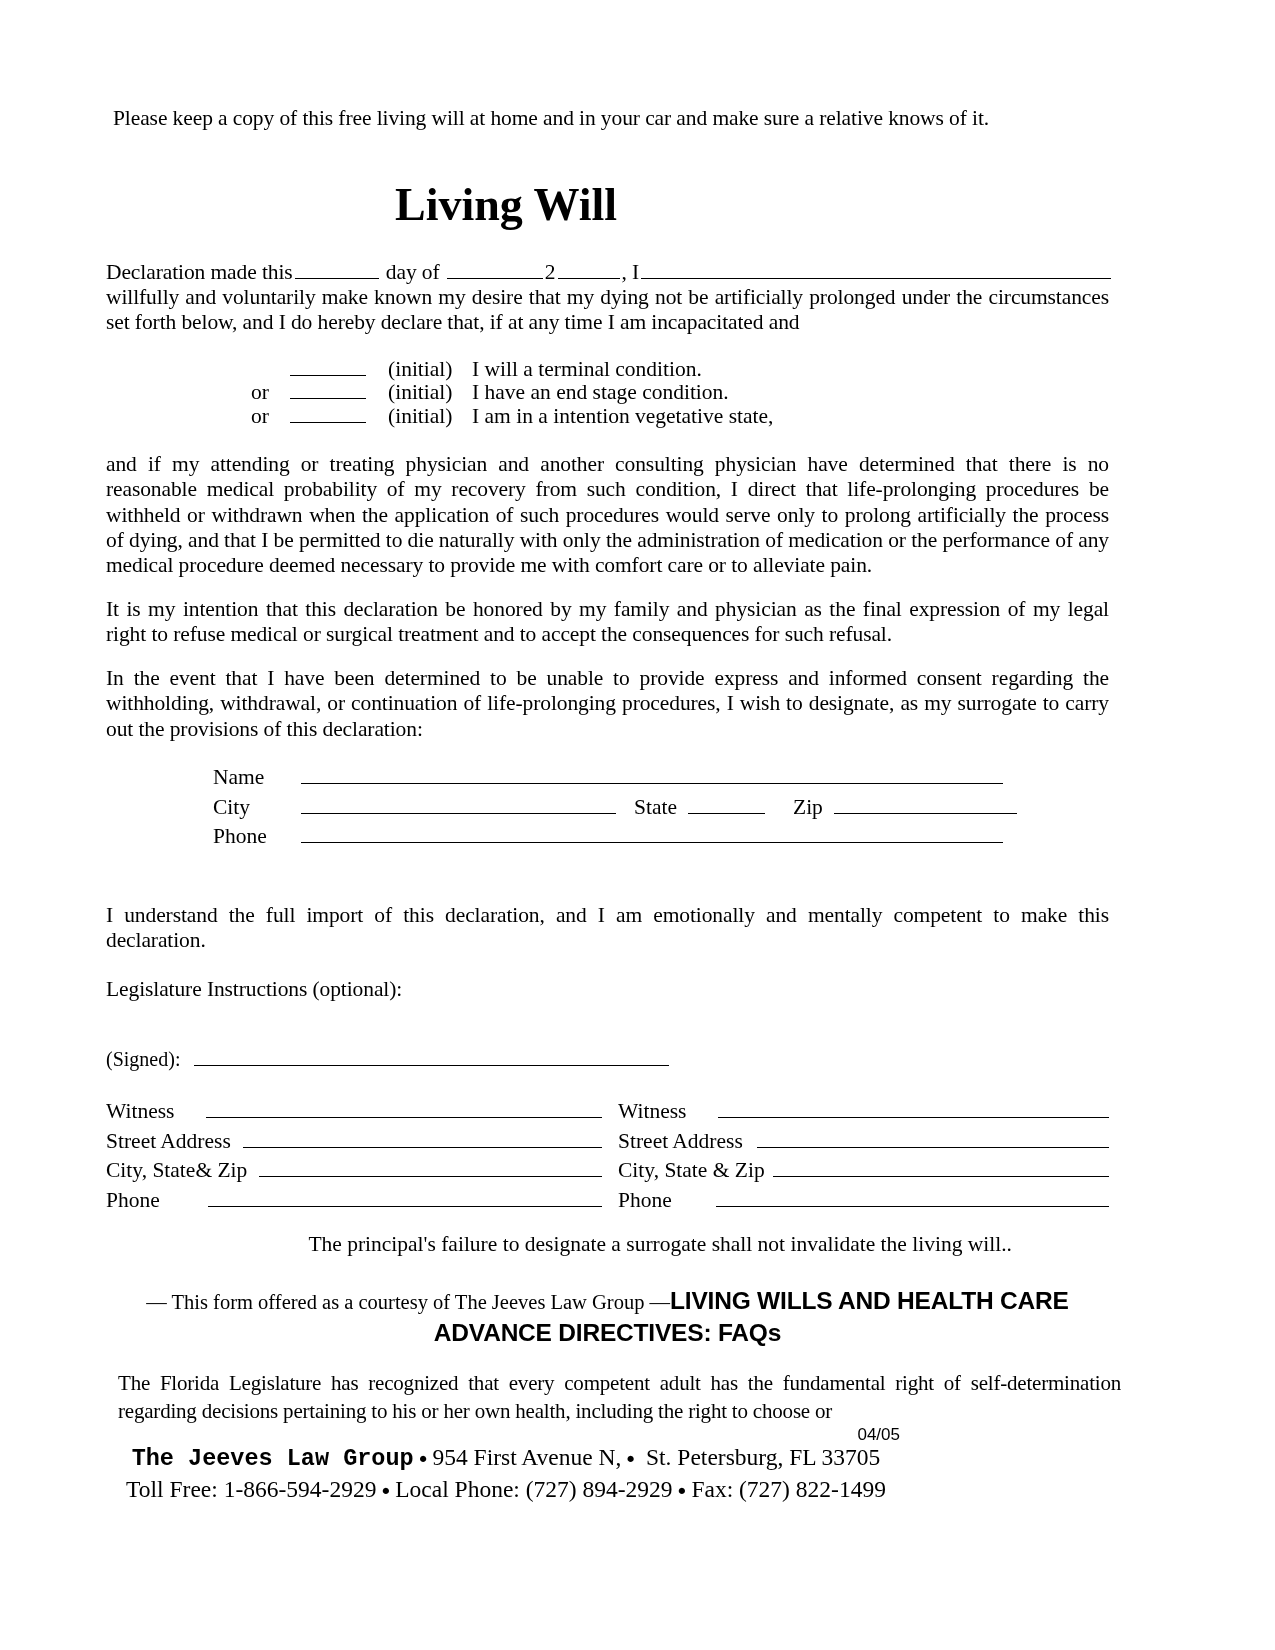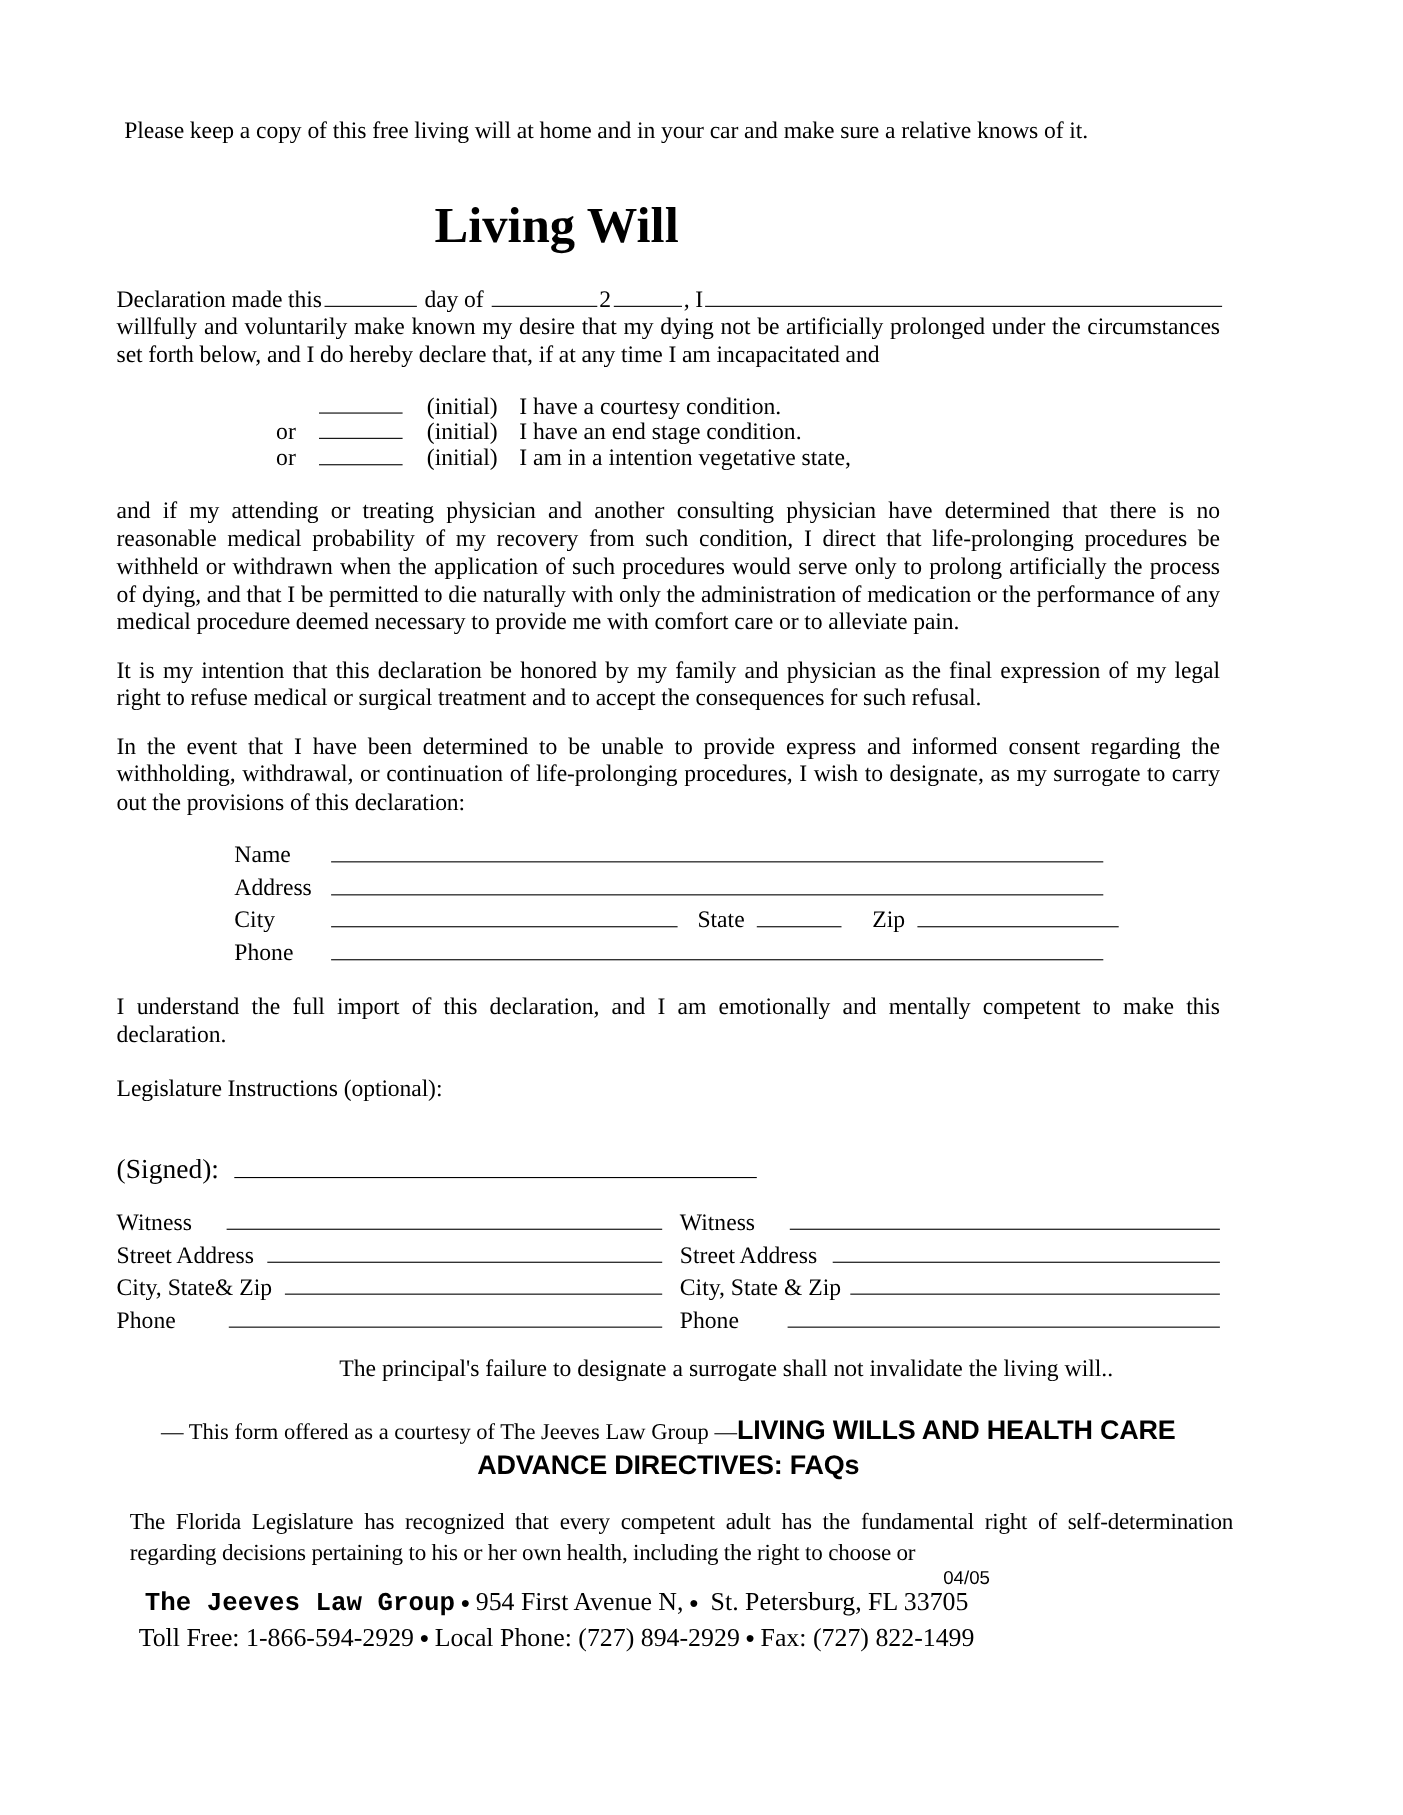--- a/index.html
+++ b/index.html
@@ -137,21 +137,21 @@
     padding: 0 11px 0 18px;
     white-space: nowrap;
   }
   .inline-label.zip-lbl { padding: 0 11px 0 28px; }
 
   
   .signed {
     position: absolute;
     left: 106px;
     top: 1046px;
-    font-size: 25px;
+    font-size: 20px;
     display: flex;
     align-items: baseline;
   }
   .signed .sig-line {
     display: inline-block;
     width: 475px;
     border-bottom: 1.6px solid #000;
     height: 0.95em;
     margin-left: 14px;
   }
@@ -271,21 +271,21 @@
   <div class="body-block" style="top:258px;">
     <div class="decl-line"><span>Declaration made this</span><span class="rule r-day"></span> <span>day of</span> <span class="rule r-month"></span><span>2</span><span class="rule r-year"></span><span>, I</span><span class="rule r-name"></span></div>
     <div>willfully and voluntarily make known my desire that my dying not be artificially prolonged under the circumstances set forth below, and I do hereby declare that, if at any time I am incapacitated and</div>
   </div>
 
   <div class="initials">
     <div class="initial-row">
       <span class="initial-or"><span class="initial-or-inner"></span></span>
       <span class="initial-blank"></span>
       <span class="initial-tag">(initial)</span>
-      <span class="initial-text">I have a courtesy condition.</span>
+      <span class="initial-text">I will a terminal condition.</span>
     </div>
     <div class="initial-row">
       <span class="initial-or"><span class="initial-or-inner">or</span></span>
       <span class="initial-blank"></span>
       <span class="initial-tag">(initial)</span>
       <span class="initial-text">I have an end stage condition.</span>
     </div>
     <div class="initial-row">
       <span class="initial-or"><span class="initial-or-inner">or</span></span>
       <span class="initial-blank"></span>
@@ -294,24 +294,20 @@
     </div>
   </div>
 
   <div class="body-block" style="top:452px;">and if my attending or treating physician and another consulting physician have determined that there is no reasonable medical probability of my recovery from such condition, I direct that life-prolonging procedures be withheld or withdrawn when the application of such procedures would serve only to prolong artificially the process of dying, and that I be permitted to die naturally with only the administration of medication or the performance of any medical procedure deemed necessary to provide me with comfort care or to alleviate pain.</div>
   <div class="body-block" style="top:597px;">It is my intention that this declaration be honored by my family and physician as the final expression of my legal right to refuse medical or surgical treatment and to accept the consequences for such refusal.</div>
   <div class="body-block" style="top:666px;">In the event that I have been determined to be unable to provide express and informed consent regarding the withholding, withdrawal, or continuation of life-prolonging procedures, I wish to designate, as my surrogate to carry out the provisions of this declaration:</div>
 
   <div class="fields">
     <div class="field-row">
       <span class="field-label">Name</span>
-      <span class="field-line"></span>
-    </div>
-    <div class="field-row">
-      <span class="field-label">Address</span>
       <span class="field-line"></span>
     </div>
     <div class="field-row">
       <span class="field-label">City</span>
       <span class="field-line city"></span>
       <span class="inline-label">State</span>
       <span class="field-line state"></span>
       <span class="inline-label zip-lbl">Zip</span>
       <span class="field-line zip"></span>
     </div>

